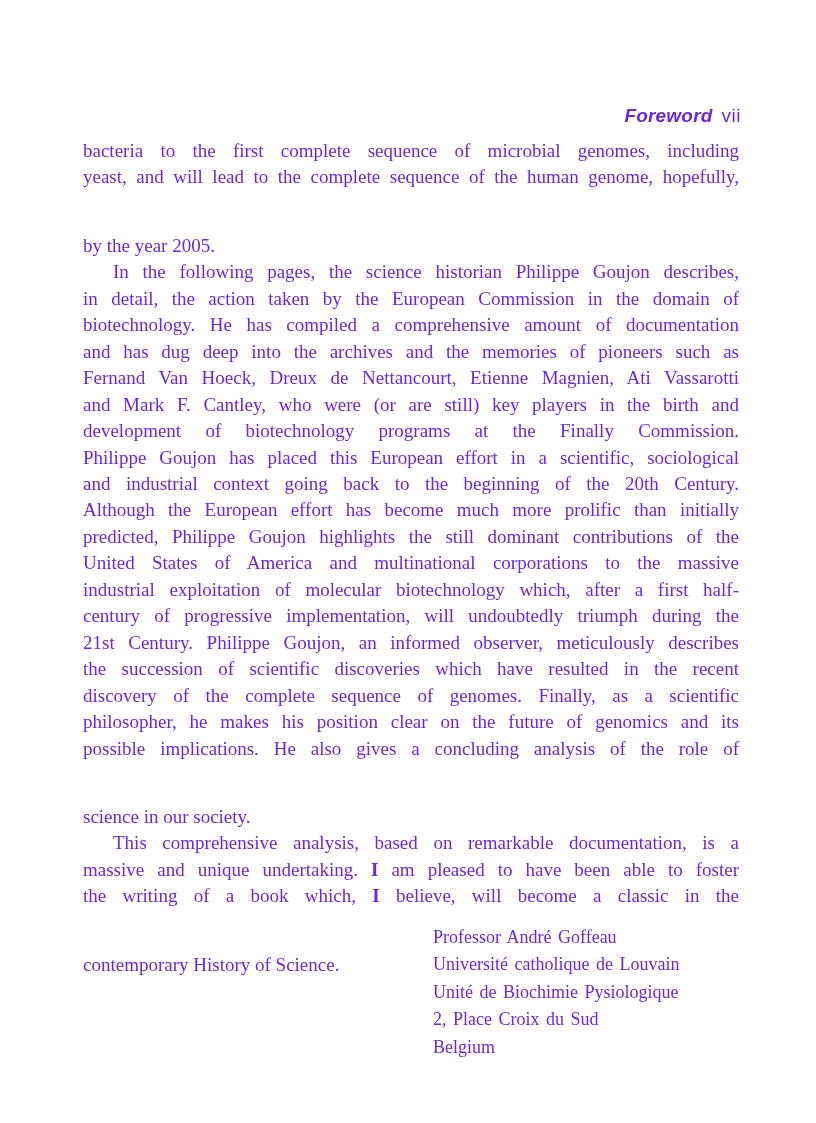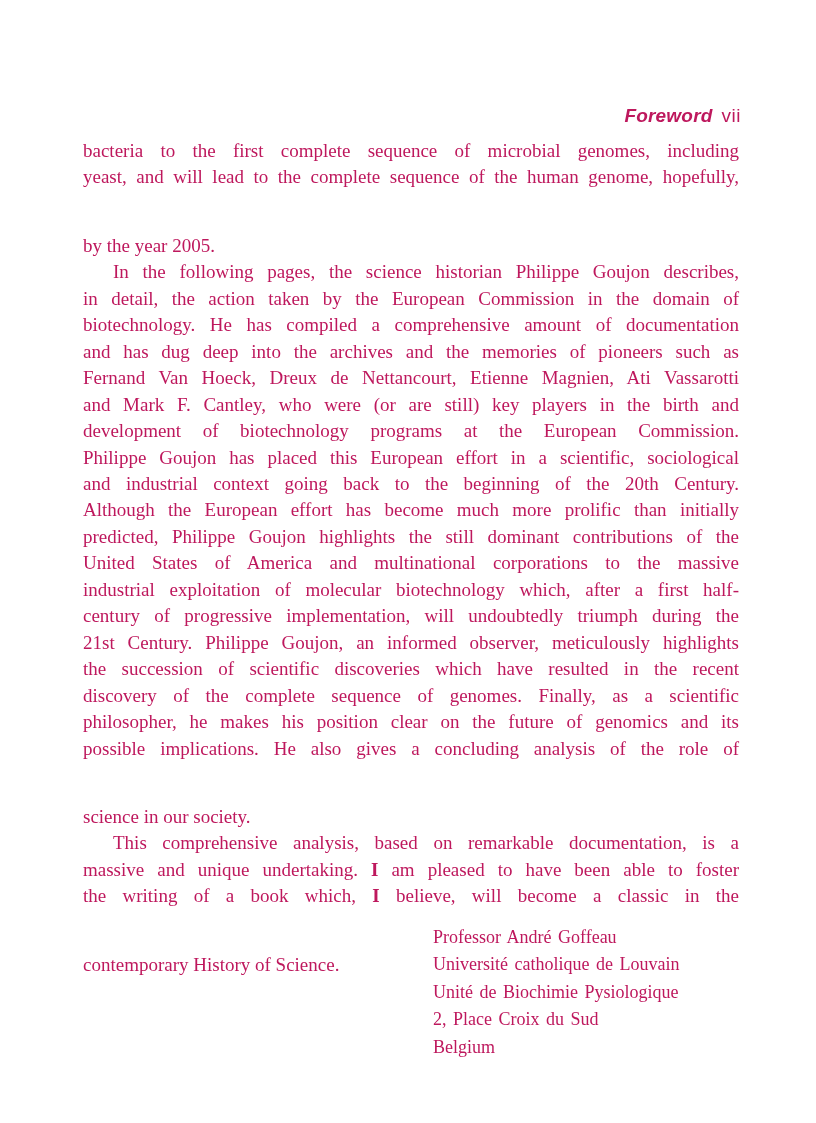--- a/index.html
+++ b/index.html
@@ -6,21 +6,21 @@
     margin: 0;
     padding: 0;
     background: #e8e8e8;
   }
   .page {
     position: relative;
     width: 816px;
     height: 1123px;
     margin: 0 auto;
     background: #ffffff;
-    color: #be185d;
+    color: #6d28d9;
     overflow: hidden;
   }
   .running-head {
     position: absolute;
     top: 105px;
     left: 83px;
     width: 658px;
     text-align: right;
     font-family: "Liberation Sans", sans-serif;
     font-size: 19px;
@@ -90,29 +90,29 @@
         <div class="text-line">yeast, and will lead to the complete sequence of the human genome, hopefully,</div>
         <div class="text-line last-line">by the year 2005.</div>
       </div>
       <div class="paragraph">
         <div class="text-line first-indent">In the following pages, the science historian Philippe Goujon describes,</div>
         <div class="text-line">in detail, the action taken by the European Commission in the domain of</div>
         <div class="text-line">biotechnology. He has compiled a comprehensive amount of documentation</div>
         <div class="text-line">and has dug deep into the archives and the memories of pioneers such as</div>
         <div class="text-line">Fernand Van Hoeck, Dreux de Nettancourt, Etienne Magnien, Ati Vassarotti</div>
         <div class="text-line">and Mark F. Cantley, who were (or are still) key players in the birth and</div>
-        <div class="text-line">development of biotechnology programs at the European Commission.</div>
+        <div class="text-line">development of biotechnology programs at the Finally Commission.</div>
         <div class="text-line">Philippe Goujon has placed this European effort in a scientific, sociological</div>
         <div class="text-line">and industrial context going back to the beginning of the 20th Century.</div>
         <div class="text-line">Although the European effort has become much more prolific than initially</div>
         <div class="text-line">predicted, Philippe Goujon highlights the still dominant contributions of the</div>
         <div class="text-line">United States of America and multinational corporations to the massive</div>
         <div class="text-line">industrial exploitation of molecular biotechnology which, after a first half-</div>
         <div class="text-line">century of progressive implementation, will undoubtedly triumph during the</div>
-        <div class="text-line">21st Century. Philippe Goujon, an informed observer, meticulously highlights</div>
+        <div class="text-line">21st Century. Philippe Goujon, an informed observer, meticulously describes</div>
         <div class="text-line">the succession of scientific discoveries which have resulted in the recent</div>
         <div class="text-line">discovery of the complete sequence of genomes. Finally, as a scientific</div>
         <div class="text-line">philosopher, he makes his position clear on the future of genomics and its</div>
         <div class="text-line">possible implications. He also gives a concluding analysis of the role of</div>
         <div class="text-line last-line">science in our society.</div>
       </div>
       <div class="paragraph">
         <div class="text-line first-indent">This comprehensive analysis, based on remarkable documentation, is a</div>
         <div class="text-line">massive and unique undertaking. <b>I</b> am pleased to have been able to foster</div>
         <div class="text-line">the writing of a book which, <b>I</b> believe, will become a classic in the</div>

